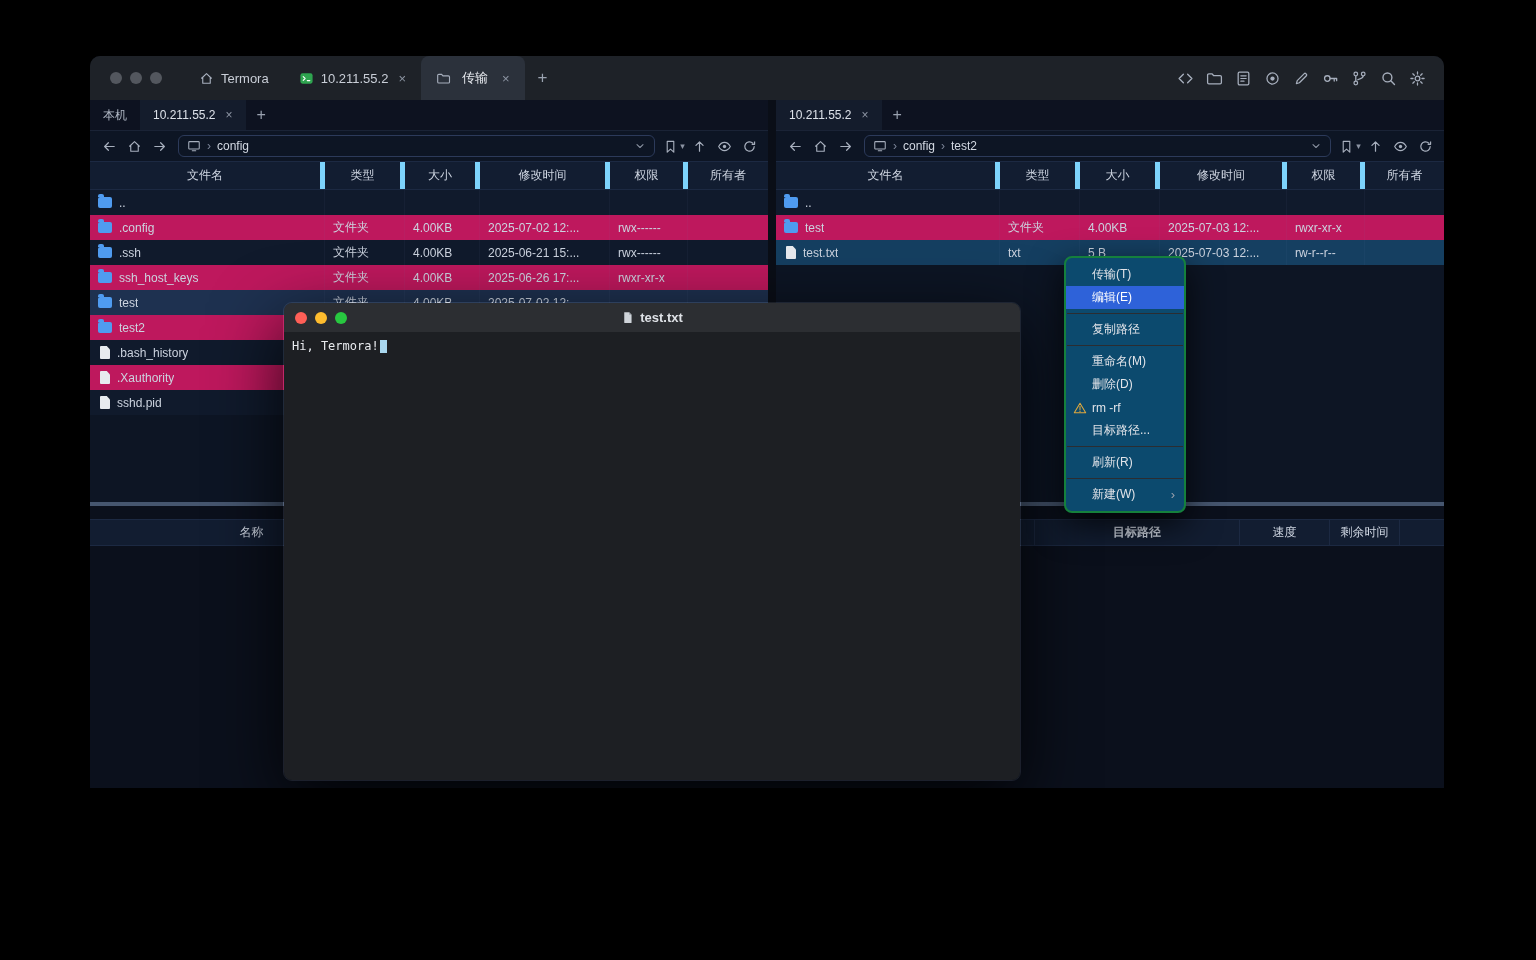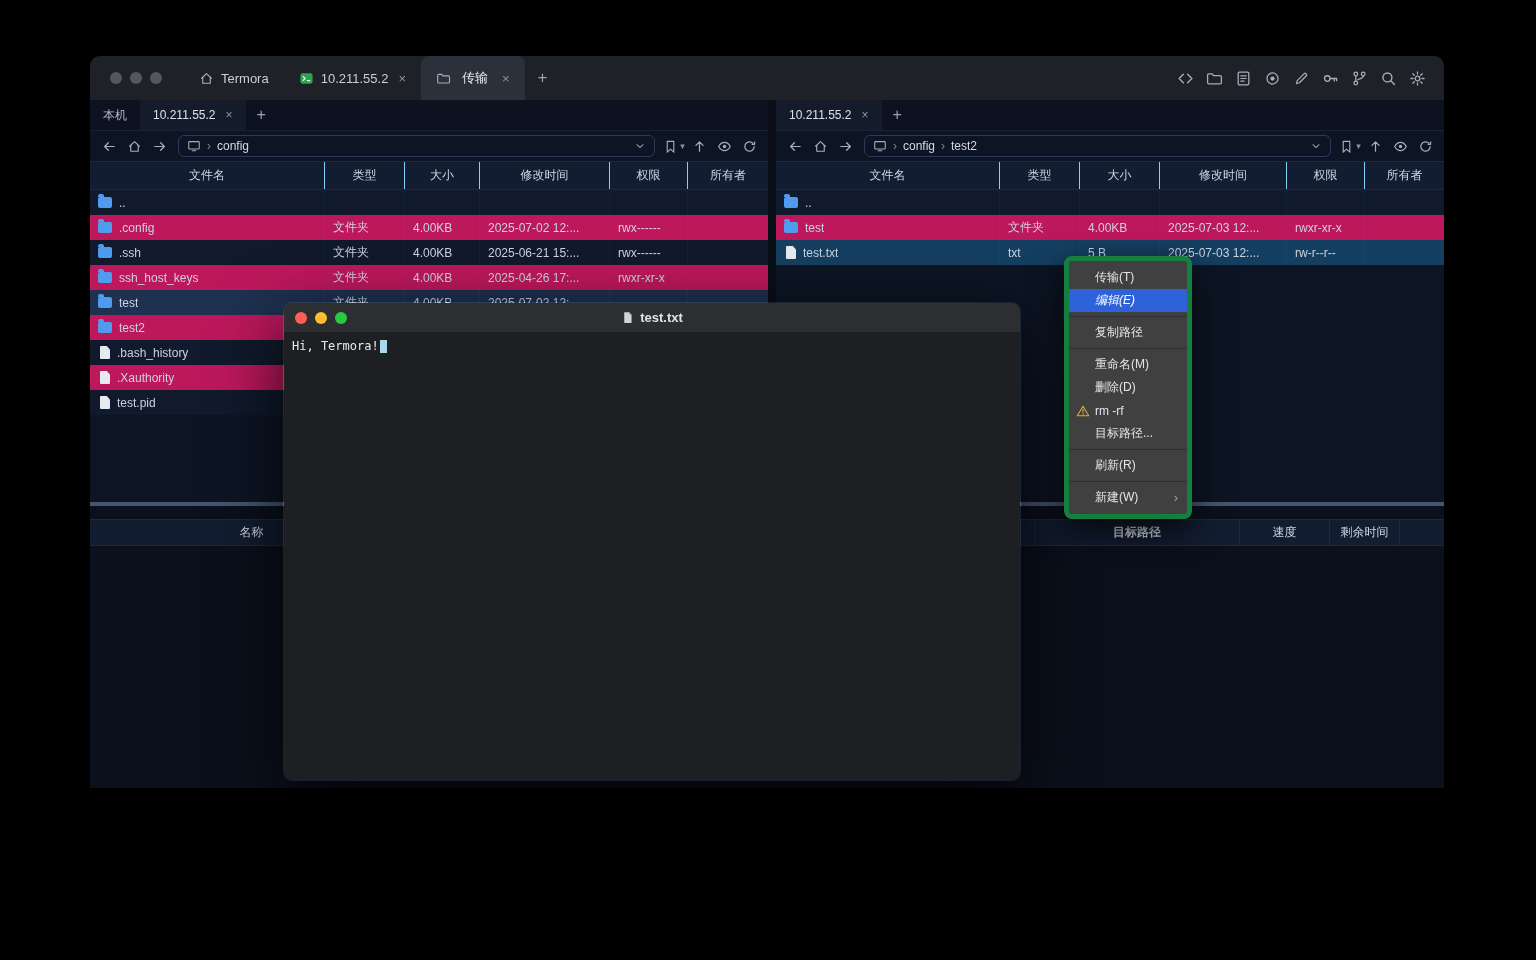--- a/index.html
+++ b/index.html
@@ -44,21 +44,21 @@
   .pathbar{flex:1;height:20px;border:1px solid #2c3a5a;border-radius:6px;display:flex;align-items:center;gap:6px;
            padding:0 8px;margin:0 6px;color:#d3d9e3;font-size:12px;min-width:0;}
   .pathbar .dev{width:14px;height:14px;color:#a7afbd;flex:none;}
   .pathbar .bsep{color:#7b8598;font-size:12px;}
   .pathbar .chev{margin-left:auto;width:12px;height:12px;color:#8b93a2;flex:none;}
   .bmk{display:flex;align-items:center;gap:2px;}
   .bmk .dd{font-size:9px;color:#8b93a2;}
 
   .thead{height:27px;display:flex;background:#121d31;border-bottom:1px solid #1c2942;border-top:1px solid #1c2942;
          font-size:12px;color:#cfd6e2;flex:none;}
-  .hc{display:flex;align-items:center;justify-content:center;border-right:1px solid #7dd3fc;box-sizing:border-box;}
+  .hc{display:flex;align-items:center;justify-content:center;border-right:5px solid #7dd3fc;box-sizing:border-box;}
   .tbody{flex:1;overflow:hidden;font-size:12px;color:#ccd3df;}
   .frow{height:25px;display:flex;align-items:stretch;background:#be185d;}
   .frow:nth-child(odd){background:#101a2c;}
   .frow.selected{background:#1e3150;}
   .rp .frow.selected{background:#153f61;}
   .fc{padding:0 8px;box-sizing:border-box;white-space:nowrap;overflow:hidden;display:flex;align-items:center;
       border-right:1px solid rgba(120,140,180,0.06);}
   .fname{overflow:hidden;text-overflow:ellipsis;}
 
   .lp .c-name{width:235px;} .lp .c-type{width:80px;} .lp .c-size{width:75px;}
@@ -90,24 +90,24 @@
   .elight{width:12px;height:12px;border-radius:50%;}
   .el-red{background:#ff5f57;} .el-yellow{background:#febc2e;} .el-green{background:#28c840;}
   .e-title{position:absolute;left:0;right:0;display:flex;align-items:center;justify-content:center;gap:6px;
            color:#dfe2e7;font-size:13px;font-weight:bold;}
   .e-title .eicon{width:13px;height:13px;}
   .e-body{flex:1;background:#1d1f23;padding:6px 8px;font-family:"DejaVu Sans Mono",monospace;font-size:12px;
           color:#e8eaee;line-height:16px;}
   .caret{display:inline-block;width:7px;height:13px;background:#a9d7ef;vertical-align:text-bottom;margin-left:1px;}
 
   
-  .cmenu{position:absolute;left:1064px;top:256px;width:118px;background:#404040;border:5px solid #15803d;
+  .cmenu{position:absolute;left:1064px;top:256px;width:118px;background:#0c4a6e;border:2px solid #15803d;
          border-radius:8px;padding:5px 0;box-shadow:0 12px 34px rgba(0,0,0,.75);font-size:12px;color:#e2e4e9;z-index:60;}
   .mi{height:23px;display:flex;align-items:center;padding:0 9px 0 26px;position:relative;white-space:nowrap;}
-  .mi.hl{background:#2e62d9;color:#fff;font-style:italic;}
+  .mi.hl{background:#2e62d9;color:#fff;}
   .mi .wicon{position:absolute;left:7px;width:14px;height:14px;}
   .mi .sub{margin-left:auto;color:#9aa1ad;font-size:13px;}
   .msep{height:1px;background:#2b2d31;margin:4px 1px;}
 </style>
 </head>
 <body>
 
 <div class="stage">
 
   <div class="window">
@@ -318,21 +318,21 @@
     <div class="fc c-owner"></div>
   </div>
 
   <div class="frow">
     <div class="fc c-name">
                 <span class="ficon folder"></span>
                 <span class="fname">ssh_host_keys</span>
               </div>
     <div class="fc c-type">文件夹</div>
     <div class="fc c-size">4.00KB</div>
-    <div class="fc c-mod">2025-04-26 17:...</div>
+    <div class="fc c-mod">2025-06-26 17:...</div>
     <div class="fc c-perm">rwxr-xr-x</div>
     <div class="fc c-owner"></div>
   </div>
 
   <div class="frow selected">
     <div class="fc c-name">
                 <span class="ficon folder"></span>
                 <span class="fname">test</span>
               </div>
     <div class="fc c-type">文件夹</div>
@@ -374,21 +374,21 @@
     <div class="fc c-type"></div>
     <div class="fc c-size"></div>
     <div class="fc c-mod"></div>
     <div class="fc c-perm"></div>
     <div class="fc c-owner"></div>
   </div>
 
   <div class="frow">
     <div class="fc c-name">
                 <span class="ficon file"></span>
-                <span class="fname">test.pid</span>
+                <span class="fname">sshd.pid</span>
               </div>
     <div class="fc c-type"></div>
     <div class="fc c-size"></div>
     <div class="fc c-mod"></div>
     <div class="fc c-perm"></div>
     <div class="fc c-owner"></div>
   </div>
 </div>
       </section>
 

